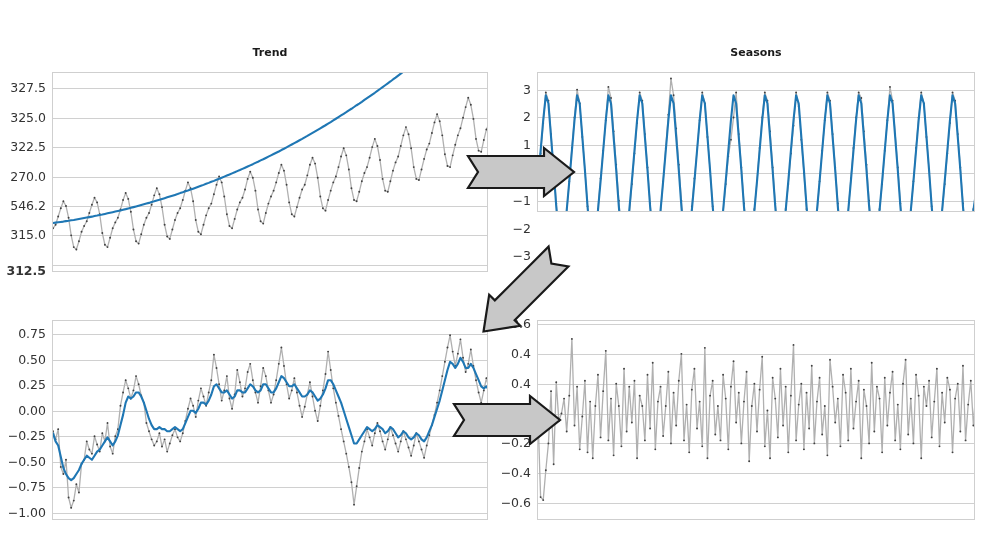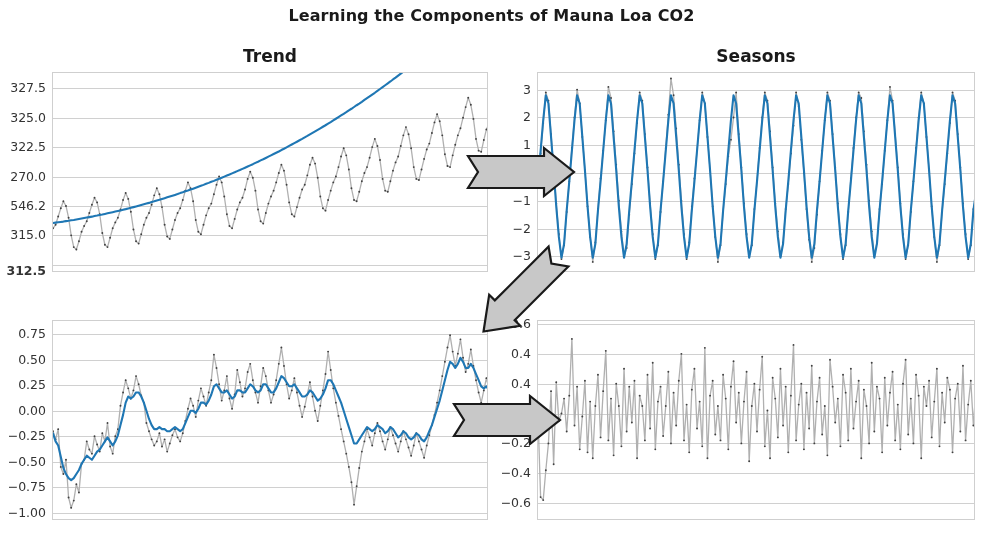--- a/index.html
+++ b/index.html
@@ -3,36 +3,35 @@
 <meta charset="utf-8">
 <style>
   html,body{margin:0;padding:0;background:#ffffff;}
   body{width:983px;height:533px;position:relative;overflow:hidden;
        font-family:"DejaVu Sans","Liberation Sans",sans-serif;color:#262626;}
   .figure{position:absolute;inset:0;}
   .fig-title{position:absolute;left:0;top:6px;width:983px;text-align:center;
              font-size:16px;font-weight:bold;color:#1a1a1a;letter-spacing:.1px;}
   .panel{position:absolute;}
   .panel-title{position:absolute;left:0;width:100%;text-align:center;
-               font-size:17px;font-weight:bold;color:#1a1a1a;top:-26px;}
+               font-size:11px;font-weight:bold;color:#1a1a1a;top:-26px;}
   .plotbox{position:absolute;inset:0;border:1px solid #cfcfcf;background:#ffffff;
            box-sizing:border-box;overflow:hidden;}
   .ytick{position:absolute;right:100%;transform:translateY(-50%);
          padding-right:6px;font-size:12.5px;color:#333;white-space:nowrap;}
   .gridline{position:absolute;left:0;width:100%;height:1px;background:#d0d0d0;}
   svg.series{position:absolute;left:0;top:0;overflow:visible;}
   .arrow{position:absolute;}
   .arrow svg{display:block;overflow:visible;}
 </style>
 </head>
 <body>
 
 <div class="figure">
 
-  <div class="fig-title">Learning the Components of Mauna Loa CO2</div>
 
   <div class="panel" id="panel-0" style="left:52px;top:72px;width:436px;height:200px;">
     <div class="panel-title">Trend</div>
     <div class="plotbox">
         <div class="gridline" style="top: 191.8px; background: rgb(208, 208, 208);"></div>
         <div class="gridline" style="top: 162.4px; background: rgb(208, 208, 208);"></div>
         <div class="gridline" style="top: 132.9px; background: rgb(208, 208, 208);"></div>
         <div class="gridline" style="top: 103.5px; background: rgb(208, 208, 208);"></div>
         <div class="gridline" style="top: 74.1px; background: rgb(208, 208, 208);"></div>
         <div class="gridline" style="top: 44.7px; background: rgb(208, 208, 208);"></div>
@@ -215,21 +214,21 @@
       </div>
   <div class="ytick" style="top: 198px; font-weight: bold;">312.5</div>
       <div class="ytick" style="top: 162.4px;">315.0</div>
       <div class="ytick" style="top: 132.9px;">546.2</div>
       <div class="ytick" style="top: 103.5px;">270.0</div>
       <div class="ytick" style="top: 74.1px;">322.5</div>
       <div class="ytick" style="top: 44.7px;">325.0</div>
       <div class="ytick" style="top: 15.3px; margin-left: 20px;">327.5</div>
     </div>
 
-  <div class="panel" id="panel-1" style="left:537px;top:72px;width:438px;height:200px;">
+  <div class="panel" id="panel-1" style="left:537px;top:72px;width:438px;height:140px;">
     <div class="panel-title">Seasons</div>
     <div class="plotbox">
         <div class="gridline" style="top: 183.3px; background: rgb(208, 208, 208);"></div>
         <div class="gridline" style="top: 155.6px; background: rgb(208, 208, 208);"></div>
         <div class="gridline" style="top: 127.8px; background: rgb(208, 208, 208);"></div>
         <div class="gridline" style="top: 100px; background: rgb(208, 208, 208);"></div>
         <div class="gridline" style="top: 72.2px; background: rgb(208, 208, 208);"></div>
         <div class="gridline" style="top: 44.4px; background: rgb(208, 208, 208);"></div>
         <div class="gridline" style="top: 16.7px; background: rgb(208, 208, 208);"></div>
         <svg class="series" width="438" height="200" viewBox="0 0 438 200">

